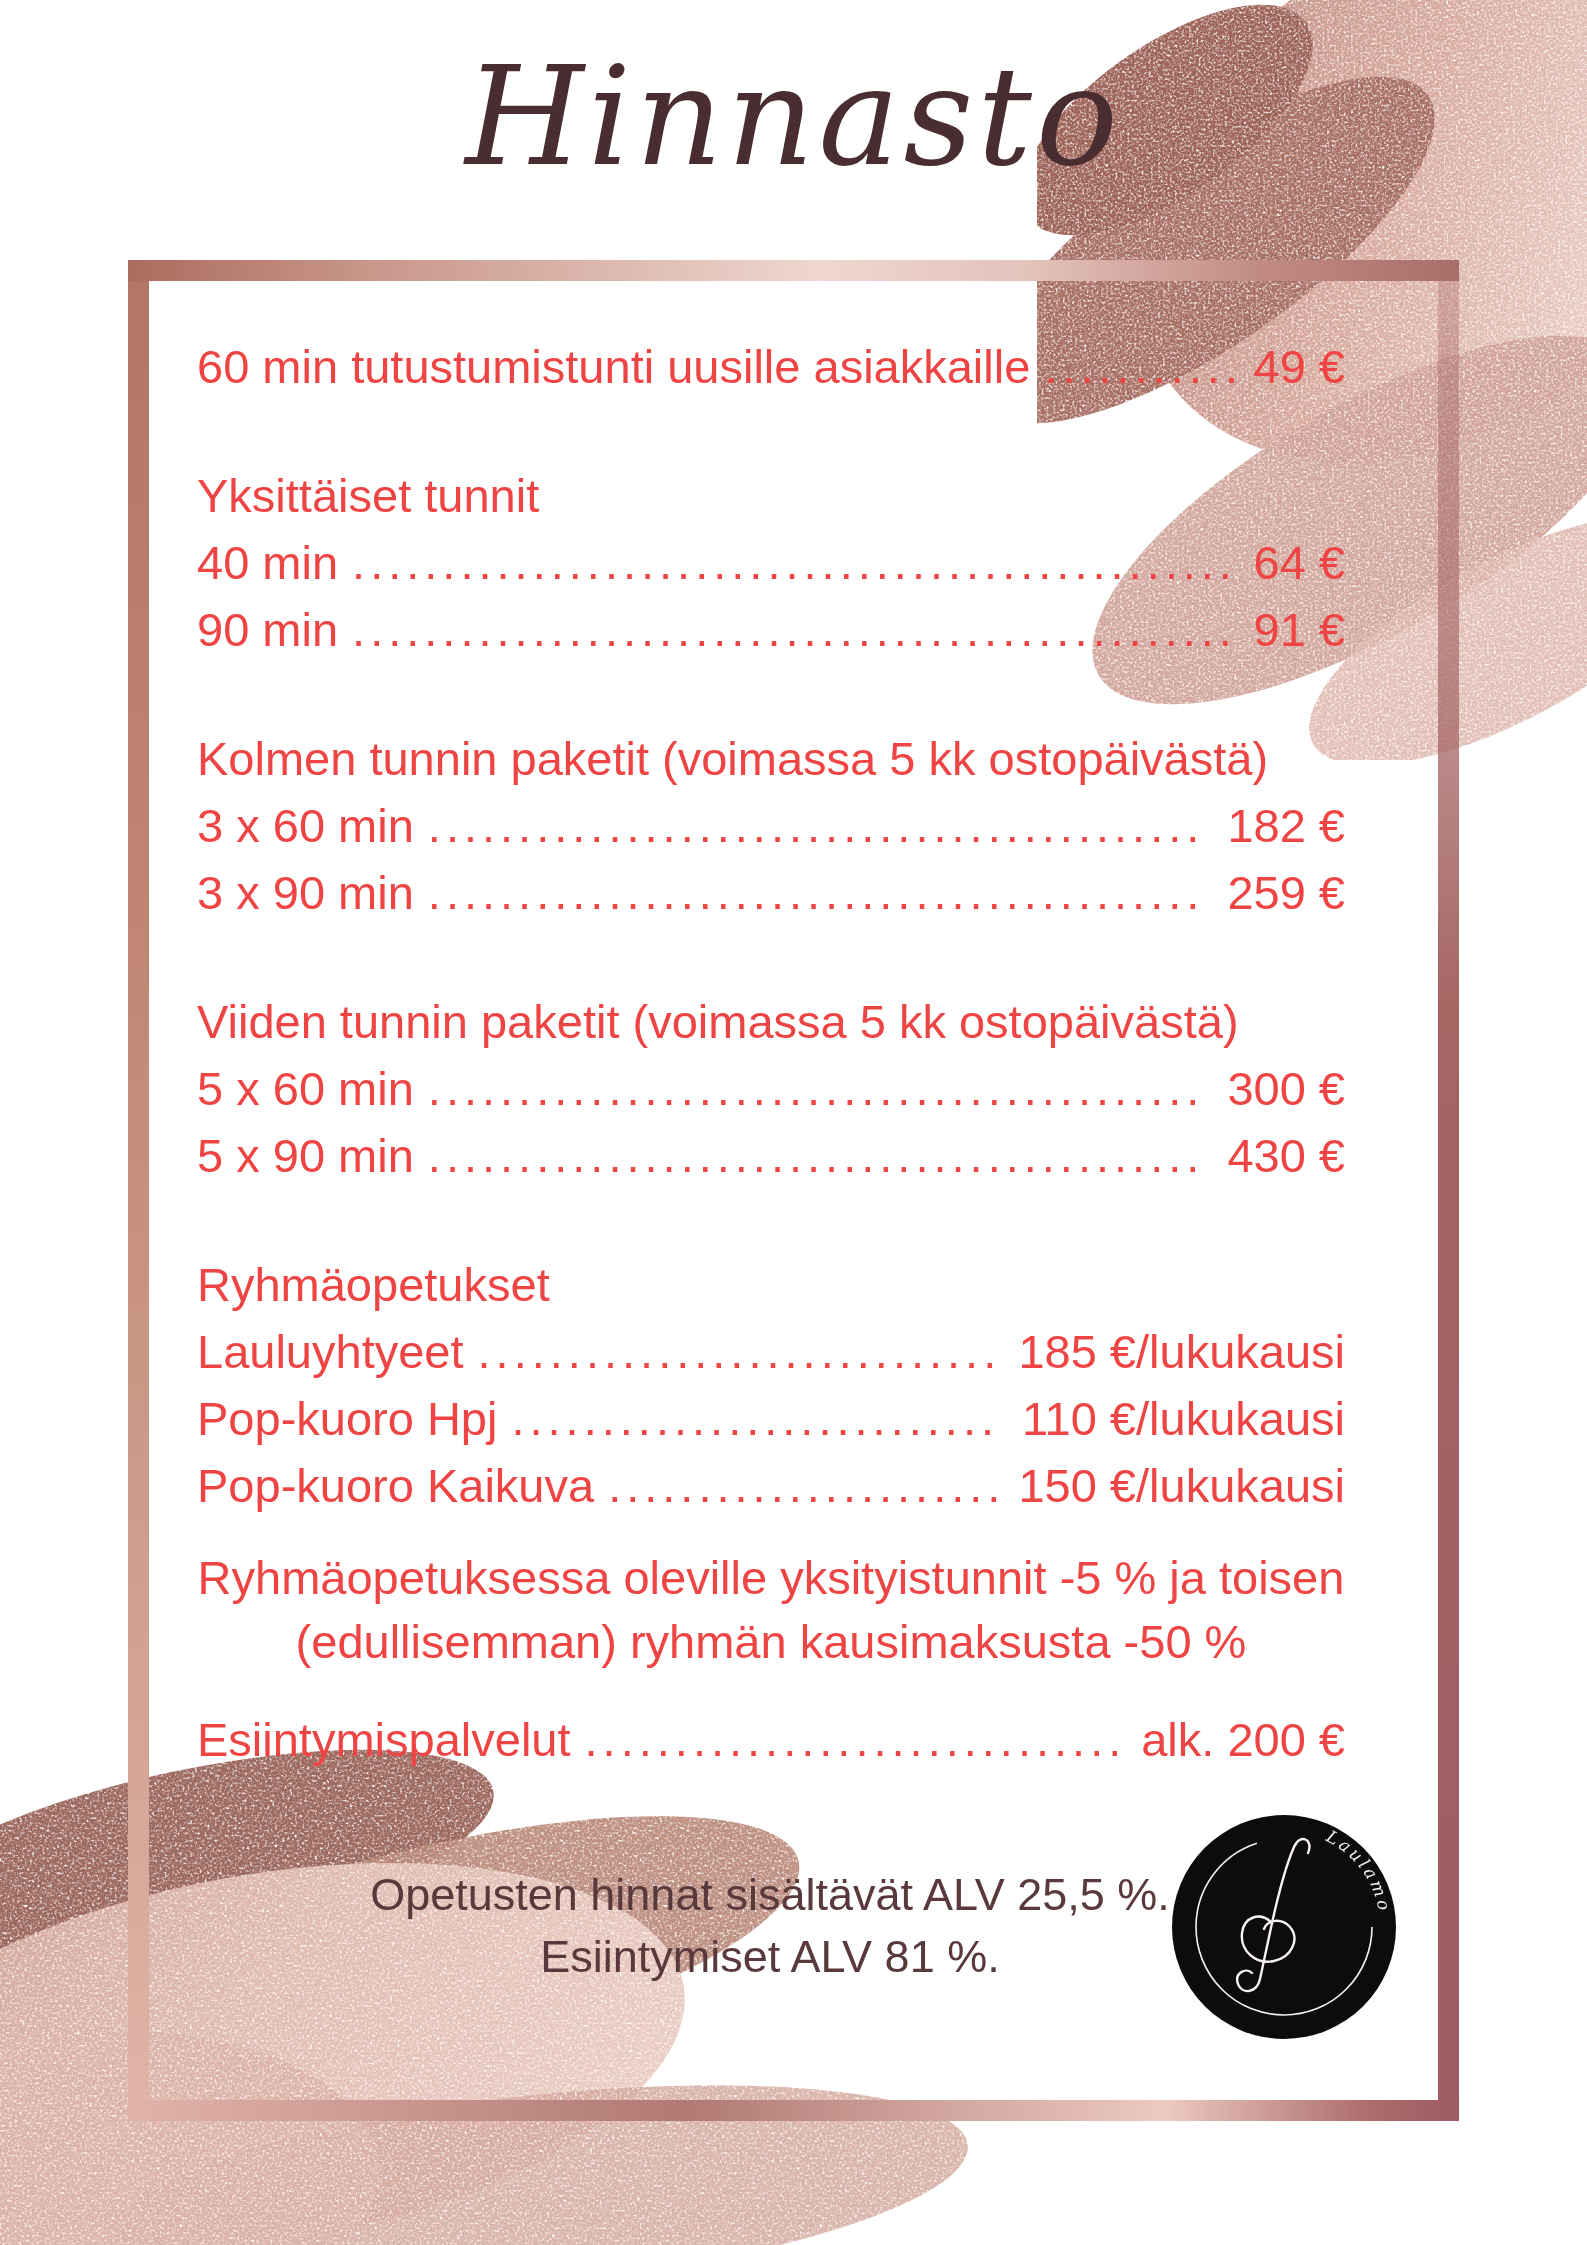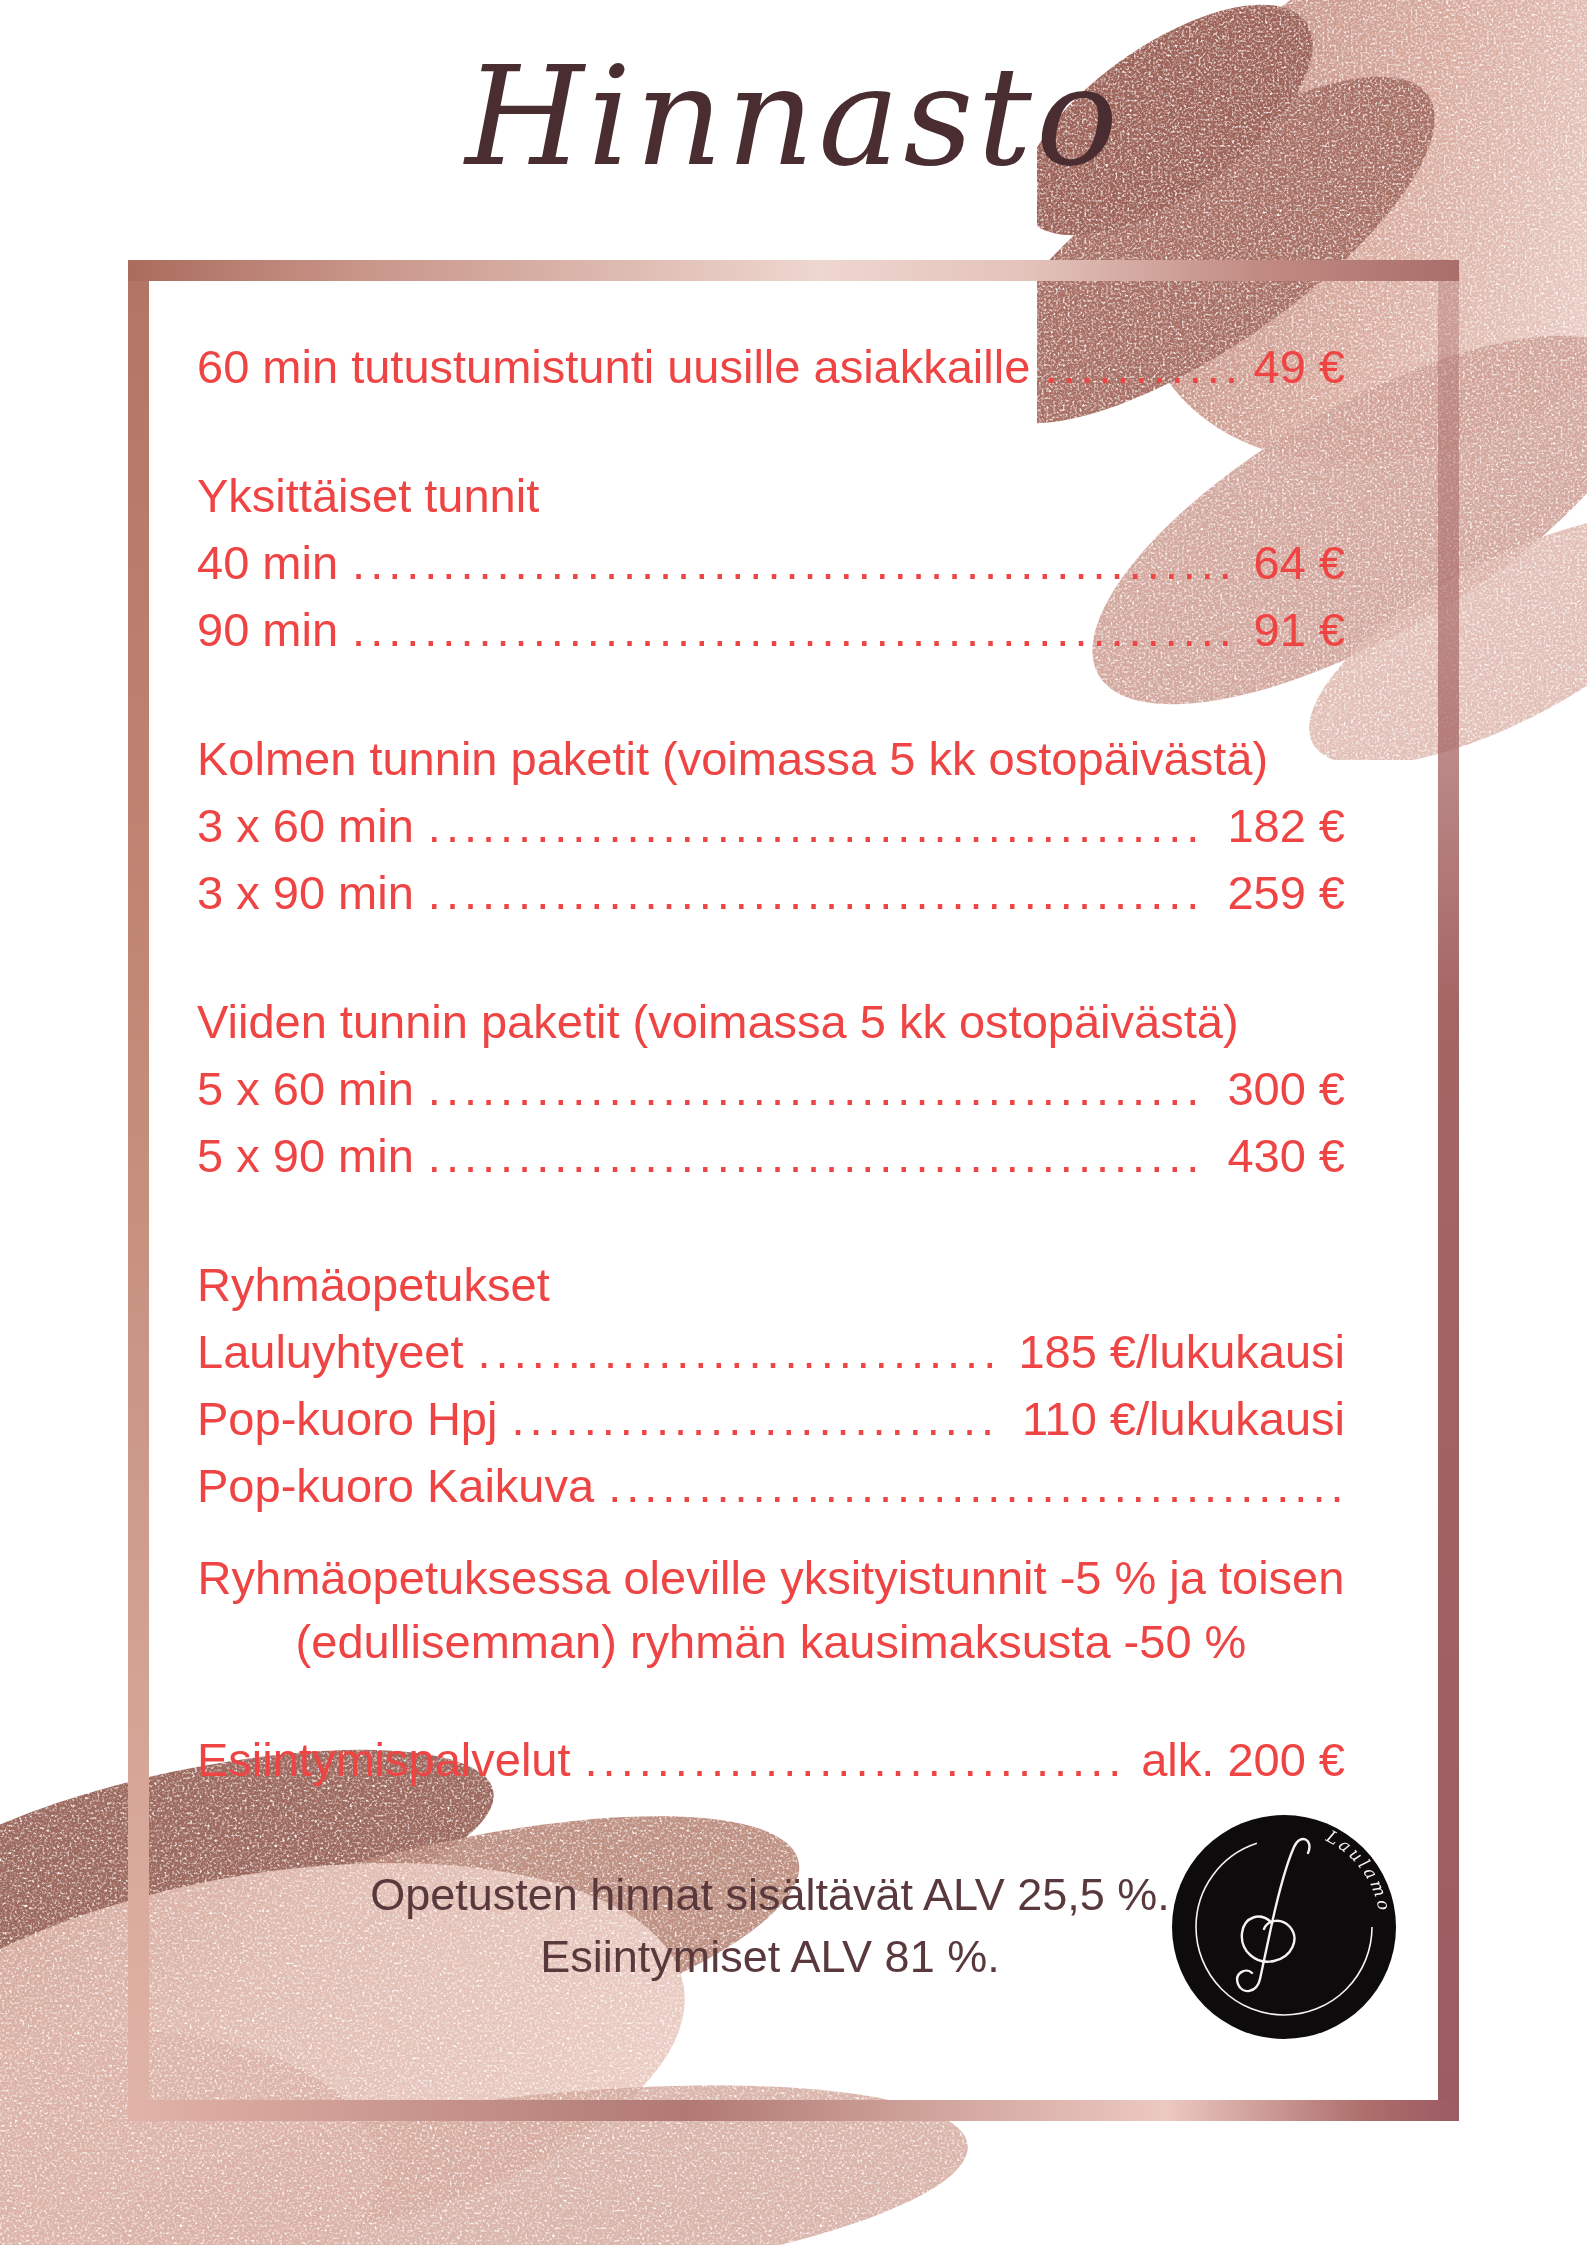--- a/index.html
+++ b/index.html
@@ -35,21 +35,21 @@
 
   
   .content { position:absolute; left:197px; top:333px; width:1148px; z-index:3;
     color:#ef4444; font-size:47px; }
   .row { display:flex; align-items:baseline; line-height:67px; white-space:nowrap; }
   .heading { line-height:67px; }
   .section { margin-top:62px; }
   .dots { flex:1 1 auto; overflow:hidden; letter-spacing:5px; margin:0 4px 0 14px; }
   .price { white-space:nowrap; padding-left:16px; }
   .note { margin-top:27px; line-height:64px; text-align:center; }
-  .row.final { margin-top:52px; }
+  .row.final { margin-top:32px; }
 
   
   .vat-note { position:absolute; left:150px; top:1864px; width:1240px; z-index:3;
     text-align:center; color:#5a393c; font-size:45px; line-height:62px; }
 
   
   .logo { position:absolute; left:1172px; top:1815px; width:224px; height:224px; z-index:4; }
 </style>
 </head>
 <body>
@@ -166,20 +166,21 @@
       <span class="price">185 €/lukukausi</span>
     </div>
     <div class="row">
       <span>Pop-kuoro Hpj</span>
       <span class="dots">....................................................................................................................................</span>
       <span class="price">110 €/lukukausi</span>
     </div>
     <div class="row">
       <span>Pop-kuoro Kaikuva</span>
       <span class="dots">....................................................................................................................................</span>
+      <span class="price">150 €/lukukausi</span>
     </div>
   </div>
 
   <div class="note">Ryhmäopetuksessa oleville yksityistunnit -5 % ja toisen (edullisemman) ryhmän kausimaksusta -50 %</div>
 
   <div class="row final">
     <span>Esiintymispalvelut</span>
     <span class="dots">....................................................................................................................................</span>
     <span class="price">alk. 200 €</span>
   </div>

